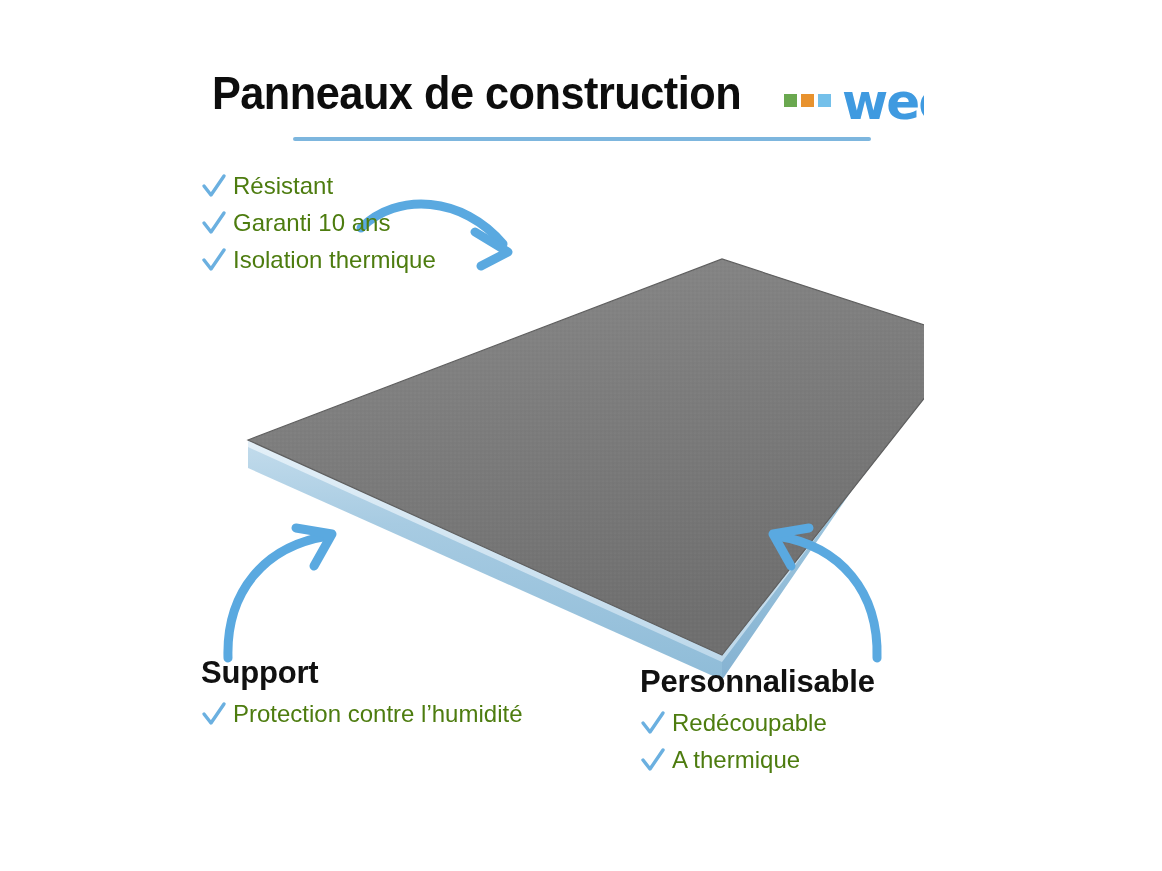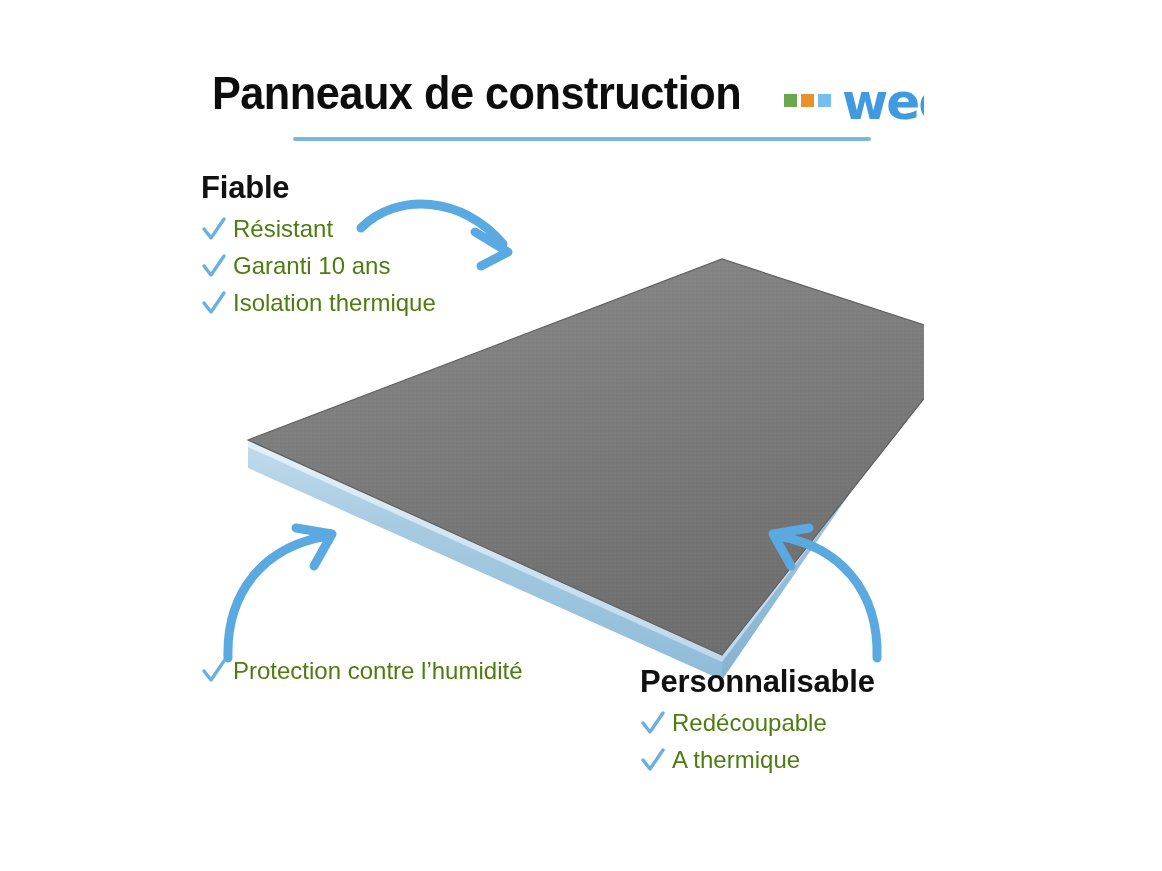--- a/index.html
+++ b/index.html
@@ -229,21 +229,20 @@
   </div>
 
   <div class="arrow" id="arrow-personnalisable">
     <svg width="150" height="145" viewBox="0 0 150 145">
       <path d="M132,138 C134,72 96,26 32,16" fill="none" stroke="#5aa9e0" stroke-width="9" stroke-linecap="round"></path>
       <path d="M64,8 L28,14 L46,46" fill="none" stroke="#5aa9e0" stroke-width="9" stroke-linecap="round" stroke-linejoin="round"></path>
     </svg>
   </div>
 
   <div class="feature-block" id="block-fiable">
-    <h2 class="feature-heading">Fiable</h2>
     <ul class="feature-list">
       <li class="feature-item">
         <span class="check-icon">
           <svg width="26" height="28" viewBox="0 0 26 28">
               <path d="M3,13 L10,22 L23,3" fill="none" stroke="#6bb0e0" stroke-width="3.4" stroke-linecap="round" stroke-linejoin="round"></path>
             </svg>
         </span>
         <span class="feature-text">Résistant</span>
       </li>
       <li class="feature-item">
@@ -259,20 +258,21 @@
           <svg width="26" height="28" viewBox="0 0 26 28">
               <path d="M3,13 L10,22 L23,3" fill="none" stroke="#6bb0e0" stroke-width="3.4" stroke-linecap="round" stroke-linejoin="round"></path>
             </svg>
         </span>
         <span class="feature-text">Isolation thermique</span>
       </li>
     </ul>
   </div>
 
   <div class="feature-block" id="block-support">
+    <h2 class="feature-heading">Support</h2>
     <ul class="feature-list">
       <li class="feature-item">
         <span class="check-icon">
           <svg width="26" height="28" viewBox="0 0 26 28">
               <path d="M3,13 L10,22 L23,3" fill="none" stroke="#6bb0e0" stroke-width="3.4" stroke-linecap="round" stroke-linejoin="round"></path>
             </svg>
         </span>
         <span class="feature-text">Protection contre l’humidité</span>
       </li>
     </ul>

